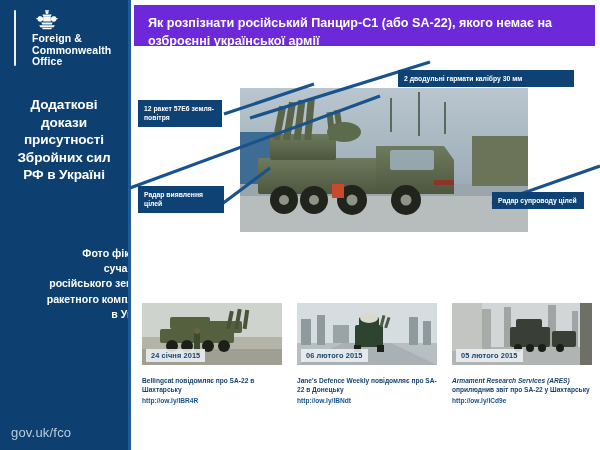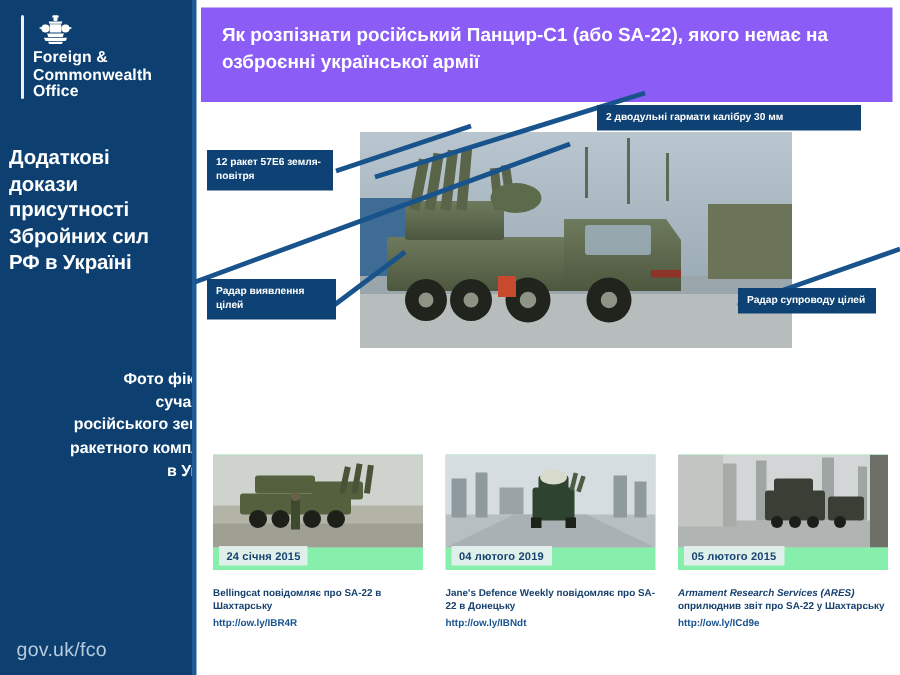--- a/index.html
+++ b/index.html
@@ -10,49 +10,49 @@
     -webkit-font-smoothing:antialiased;
   }
   .slide{position:relative;width:600px;height:450px;background:#ffffff;}
 
   
   .sidebar{
     position:absolute;left:0;top:0;width:128px;height:450px;
     background:#0d4071;
     box-sizing:border-box;
   }
-  .brand{position:absolute;left:14px;top:9px;width:110px;display:flex;gap:6px;}
+  .brand{position:absolute;left:14px;top:9px;width:110px;display:flex;gap:16px;}
   .brand-rule{width:2px;background:#ffffff;opacity:.92;border-radius:1px;margin-top:1px;margin-bottom:2px;}
   .brand-inner{display:flex;flex-direction:column;gap:3px;}
   .crest{width:30px;height:21px;position:relative;}
   .crest svg{display:block;}
   .brand-name{
     color:#ffffff;font-size:10.5px;line-height:11.6px;font-weight:600;letter-spacing:.1px;
     white-space:pre-line;
   }
   .side-head{
     position:absolute;left:6px;top:96px;width:116px;
-    color:#ffffff;text-align:left;
+    color:#ffffff;text-align:center;
     font-size:13.6px;line-height:17.6px;font-weight:700;letter-spacing:-.1px;
   }
   .side-sub{
     position:absolute;left:6px;top:246px;width:116px;
     color:#ffffff;text-align:right;
     font-size:10.6px;line-height:15.2px;font-weight:600;margin-left:35px;
   }
   .side-foot{
     position:absolute;left:11px;bottom:10px;
     color:#b9cbdd;font-size:13px;letter-spacing:.2px;
   }
   .side-edge{position:absolute;left:128px;top:0;width:3px;height:450px;background:#1d5a96;}
 
   
   .header{
-    position:absolute;left:134px;top:5px;width:461px;height:63px;
-    background:#8b5cf6;
+    position:absolute;left:134px;top:5px;width:461px;height:41px;
+    background:#6d28d9;
   }
   .header-title{
     position:absolute;left:14px;top:9px;width:436px;
     color:#ffffff;font-size:12.6px;line-height:18px;font-weight:700;
   }
 
   
   .hero{
     position:absolute;left:240px;top:88px;width:288px;height:144px;
     overflow:hidden;background:#7d8b93;
@@ -76,21 +76,21 @@
   
   .tl-title{
     position:absolute;left:142px;top:262px;
     color:#17426f;font-size:13.4px;font-weight:700;
   }
   .cards{position:absolute;left:142px;top:303px;width:452px;height:140px;}
   .card{position:absolute;top:0;width:140px;}
   .card.c1{left:0;}
   .card.c2{left:155px;}
   .card.c3{left:310px;}
-  .thumb{position:relative;width:140px;height:77px;overflow:hidden;background:#86efac;}
+  .thumb{position:relative;width:140px;height:62px;overflow:hidden;background:#84cc16;}
   .thumb svg{display:block;width:140px;height:62px;}
   .date-badge{
     position:absolute;left:4px;bottom:3px;
     background:rgba(236,240,243,.88);color:#17426f;
     font-size:7.4px;font-weight:700;padding:2px 5px;letter-spacing:.1px;
   }
   .cap{margin-top:11px;color:#17426f;font-size:6.6px;line-height:9.3px;font-weight:600;}
   .cap .url{display:block;margin-top:1px;color:#1a5490;}
   .card.c3 .cap .lead{font-style:italic;}
 </style>
@@ -261,21 +261,21 @@
           <ellipse cx="72" cy="15" rx="9" ry="5" fill="#d8dacb"></ellipse>
           <g fill="#4a5c42">
             <rect x="84" y="12" width="3" height="12" transform="rotate(14 85 18)"></rect>
             <rect x="89" y="14" width="3" height="11" transform="rotate(18 90 19)"></rect>
           </g>
           <g fill="#1c2119">
               <rect x="57" y="42" width="7" height="7"></rect>
               <rect x="80" y="42" width="7" height="7"></rect>
             </g>
         </svg>
-        <div class="date-badge">04 лютого 2019</div>
+        <div class="date-badge">06 лютого 2015</div>
       </div>
       <div class="cap">
         <span>Jane's Defence Weekly повідомляє про  SA-22 в Донецьку</span>
         <span class="url">http://ow.ly/IBNdt</span>
       </div>
     </div>
 
     <div class="card c3">
       <div class="thumb">
         <svg viewBox="0 0 140 62" xmlns="http://www.w3.org/2000/svg">

